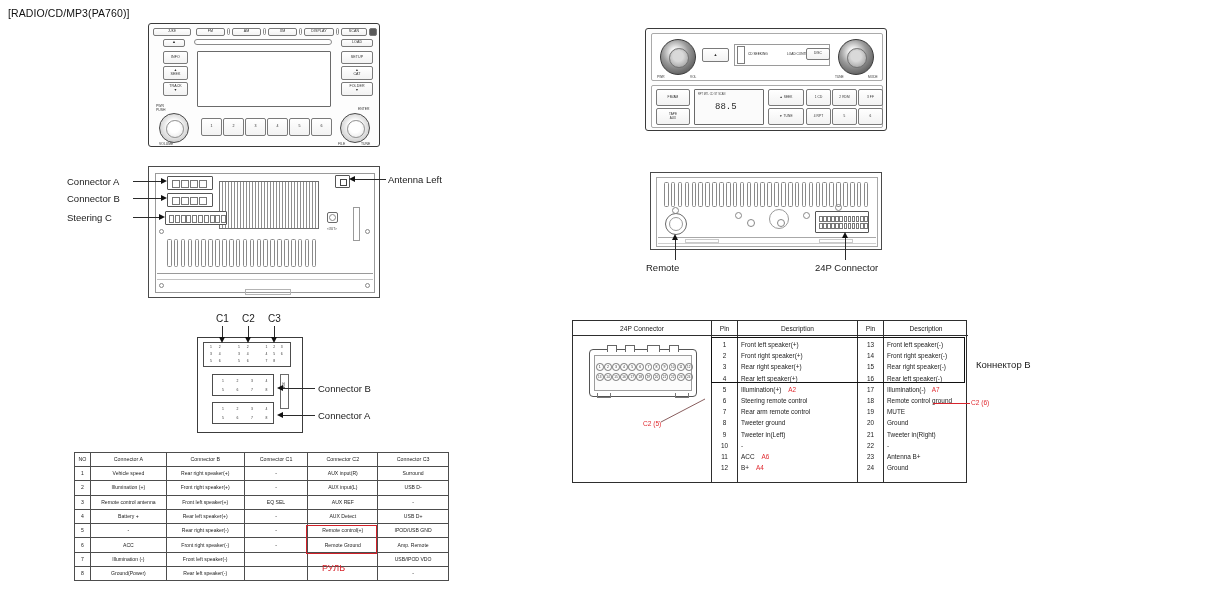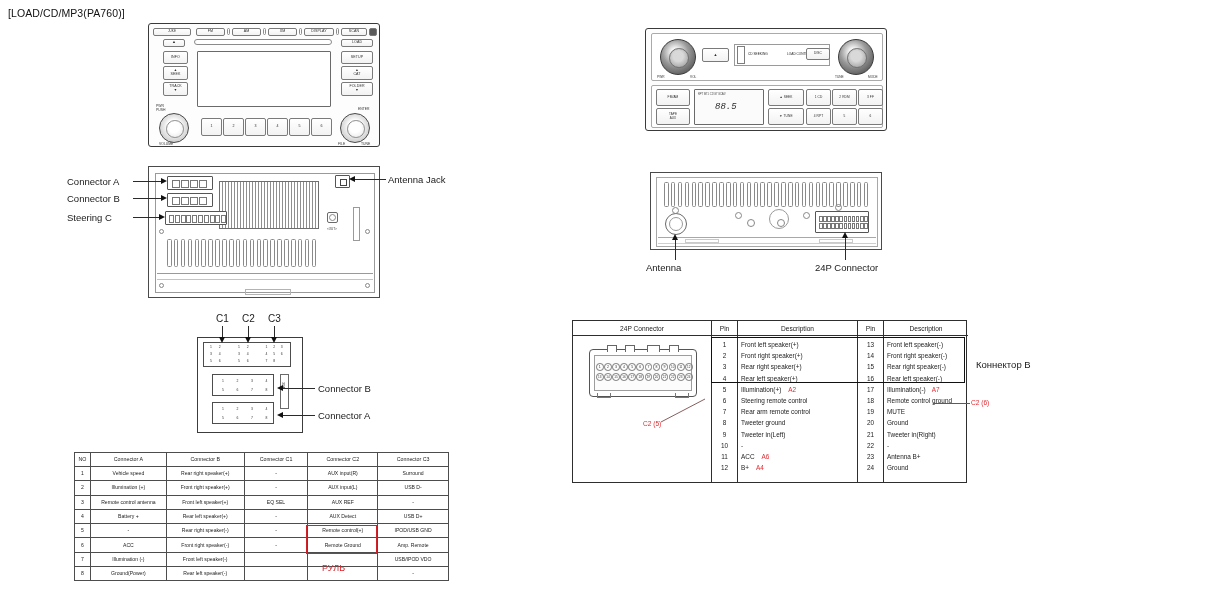--- a/index.html
+++ b/index.html
@@ -96,21 +96,20 @@
     left: 24%; top: 24%; width: 52%; height: 52%;
     border: 1px solid #707070;
     background: radial-gradient(circle at 45% 40%, #d9d9d9 0 35%, #8f8f8f 100%);
   }
   .micro { font-size: 3.4px; color: #333; position: absolute; white-space: nowrap; }
   .screen {
     position: absolute;
     border: 1px solid #6a6a6a;
     background: #fff;
     border-radius: 1px;
-    font-style: italic;
   }
 
   
   .chassis {
     position: absolute;
     border: 1.2px solid #4a4a4a;
     background: #fff;
   }
   .vent-group { position: absolute; display: flex; gap: 2.4px; }
   .vent {
@@ -198,21 +197,21 @@
   .dpin {
     font-size: 3.4px; color: #333;
     display: flex; align-items: center; justify-content: center;
   }
 </style>
 </head>
 <body>
 
 <div id="page">
 
-  <div class="abs title" style="left:8px; top:7px;">[LOAD/CD/MP3(PA760)]</div>
+  <div class="abs title" style="left:8px; top:7px;">[RADIO/CD/MP3(PA760)]</div>
 
   <div class="unit" style="left:148px; top:23px; width:232px; height:124px;">
 
     <div class="btn tiny" style="left:4px; top:3.5px; width:38px; height:8px;">
       <span style="font-size:3px">JUKE</span>
     </div>
     <div class="btn" style="left:47px; top:3.5px; width:29px; height:8px;">
         <span>FM</span>
       </div>
     <div class="abs" style="left:78px; top:4px; width:3px; height:7px; border:.8px solid #8d8d8d; border-radius:2px;"></div>
@@ -393,21 +392,21 @@
   <div class="arrow-r" style="left:161px; top:177.5px;"></div>
 
   <div class="abs lbl" style="left:67px; top:194px;">Connector B</div>
   <div class="lead-h" style="left:133px; top:198px; width:28px;"></div>
   <div class="arrow-r" style="left:161px; top:194.5px;"></div>
 
   <div class="abs lbl" style="left:67px; top:213px;">Steering C</div>
   <div class="lead-h" style="left:133px; top:217px; width:26px;"></div>
   <div class="arrow-r" style="left:159px; top:213.5px;"></div>
 
-  <div class="abs lbl" style="left:388px; top:175px;">Antenna Jack</div>
+  <div class="abs lbl" style="left:388px; top:175px;">Antenna Left</div>
   <div class="lead-h" style="left:355px; top:179px; width:31px;"></div>
   <div class="arrow-l" style="left:349px; top:175.5px;"></div>
 
   <div class="pinblock" style="left:197px; top:337px; width:106px; height:96px;">
 
     <div class="abs" style="left:5px; top:4px; width:88px; height:25px; border:1px solid #4d4d4d;"></div>
 
     <div class="plug-grid" style="left:9px; top:6px; grid-template-columns:repeat(2,8px); grid-template-rows:repeat(3,6.5px); gap:.6px;">
       <div class="dpin">1</div>
       <div class="dpin">2</div>
@@ -711,21 +710,21 @@
     </div>
 
     <div class="abs" style="left:7px; top:64px; width:218px; height:1px; background:#a8a8a8;"></div>
     <div class="abs" style="left:7px; top:70px; width:218px; height:1px; background:#cfcfcf;"></div>
     <div class="abs" style="left:34px; top:66px; width:34px; height:4px; border:1px solid #cacaca;"></div>
     <div class="abs" style="left:168px; top:66px; width:34px; height:4px; border:1px solid #cacaca;"></div>
   </div>
 
   <div class="lead-v" style="left:675px; top:240px; height:20px;"></div>
   <div class="arrow-u" style="left:672px; top:234px;"></div>
-  <div class="abs lbl" style="left:646px; top:263px;">Antenna</div>
+  <div class="abs lbl" style="left:646px; top:263px;">Remote</div>
 
   <div class="lead-v" style="left:845px; top:238px; height:22px;"></div>
   <div class="arrow-u" style="left:842px; top:232px;"></div>
   <div class="abs lbl" style="left:815px; top:263px;">24P Connector</div>
 
   <div class="ptable" style="left:572px; top:320px; width:395px; height:163px;
               grid-template-columns: 139px 26px 120px 26px 84px;
               grid-template-rows: 15px 1fr;">
 
     <div class="pt-head">24P Connector</div>

